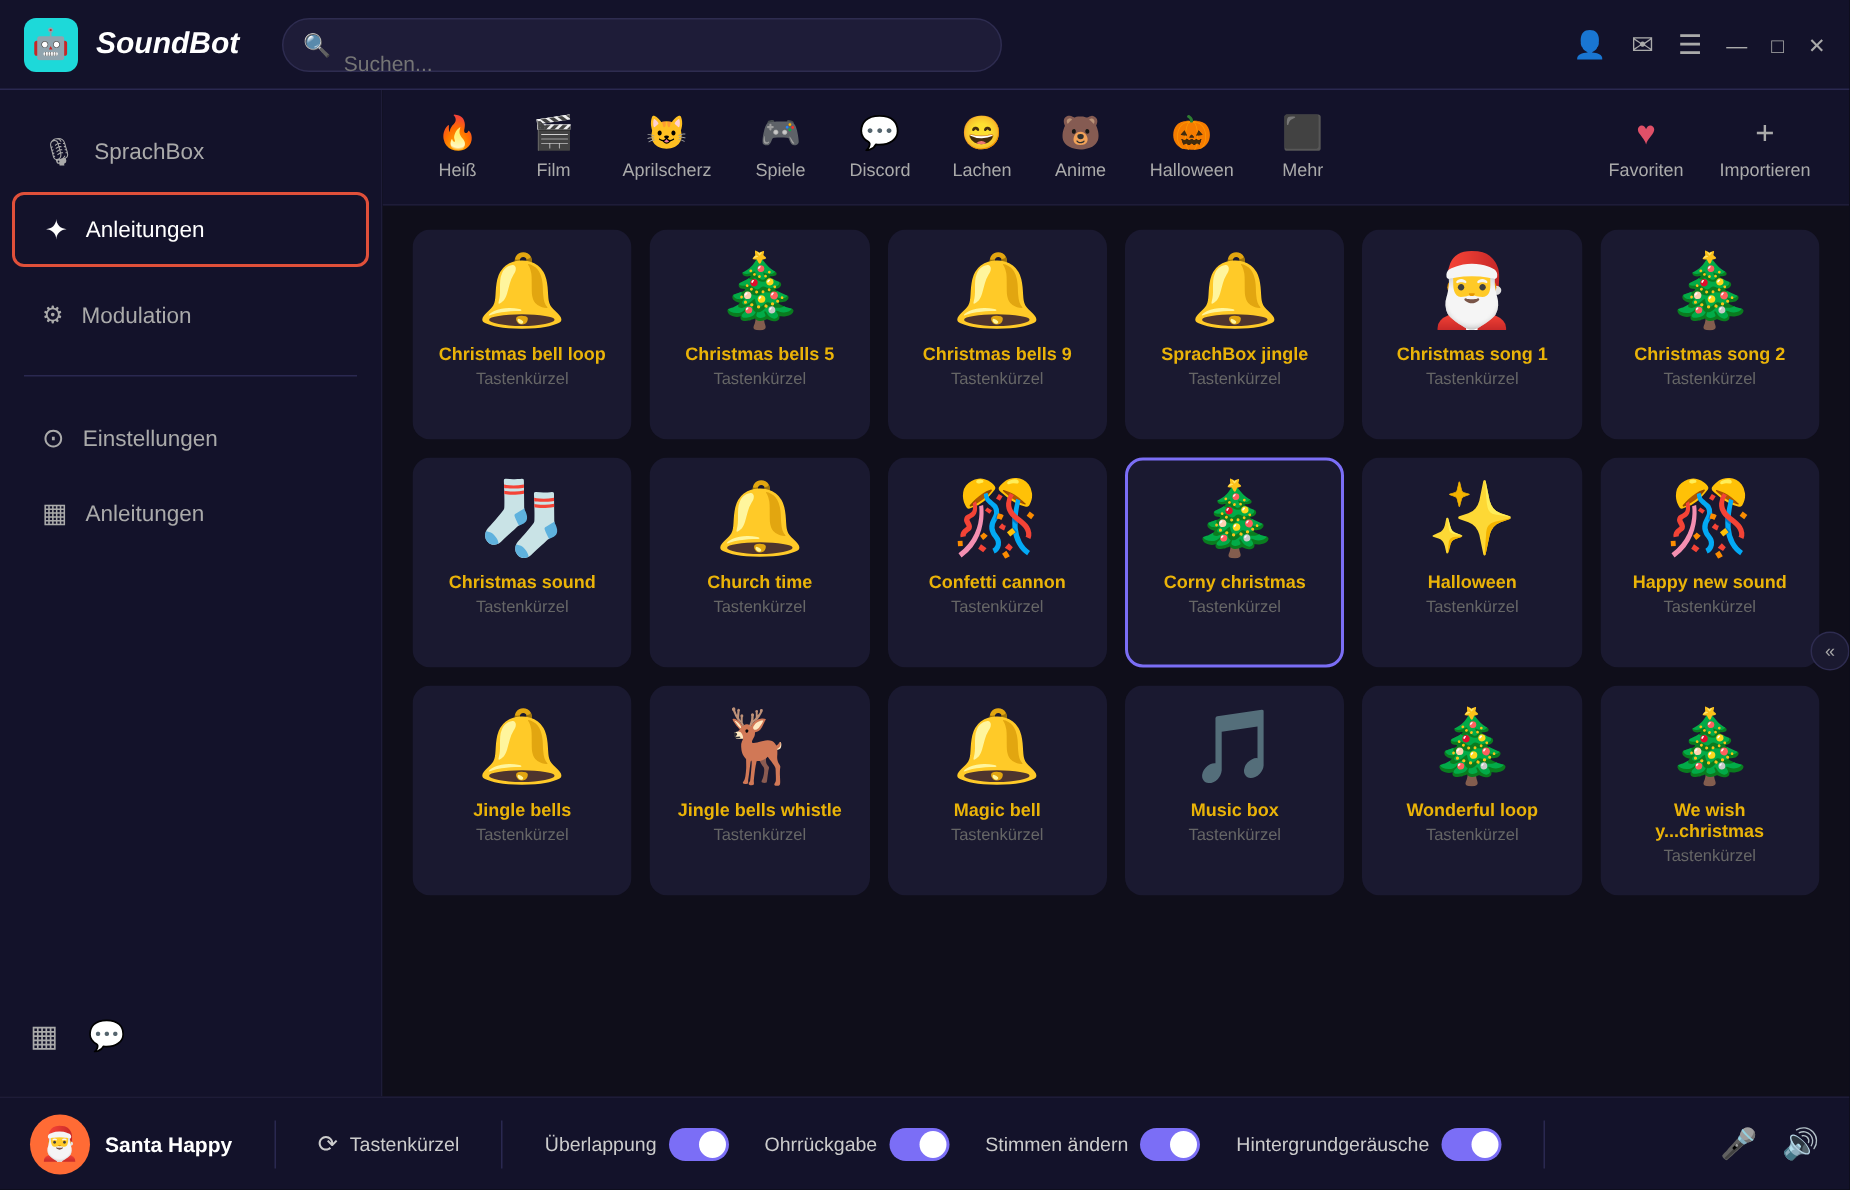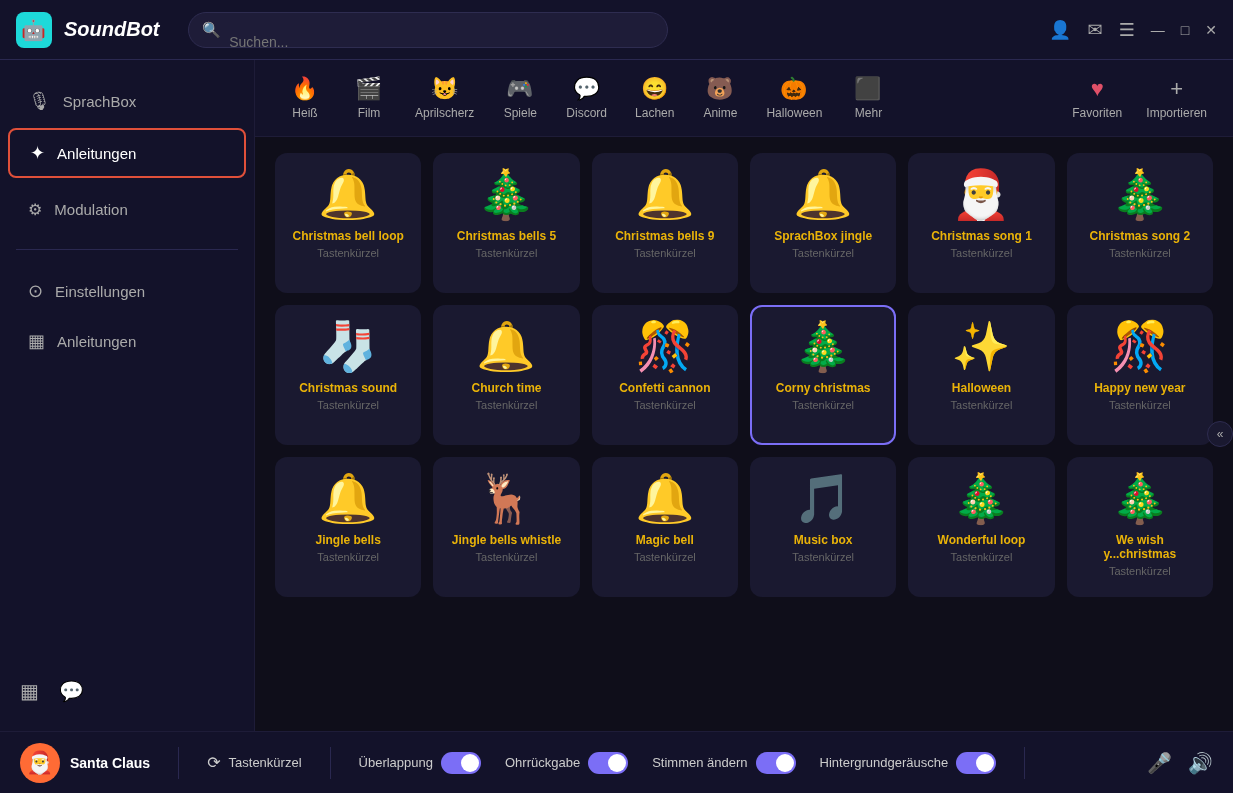--- a/index.html
+++ b/index.html
@@ -477,21 +477,21 @@
               <div class="sound-name">Corny christmas</div>
               <div class="sound-shortcut">Tastenkürzel</div>
             </div>
             <div class="sound-card">
               <div class="sound-icon">✨</div>
               <div class="sound-name">Halloween</div>
               <div class="sound-shortcut">Tastenkürzel</div>
             </div>
             <div class="sound-card">
               <div class="sound-icon">🎊</div>
-              <div class="sound-name">Happy new year</div>
+              <div class="sound-name">Happy new sound</div>
               <div class="sound-shortcut">Tastenkürzel</div>
             </div>
             <div class="sound-card">
               <div class="sound-icon">🔔</div>
               <div class="sound-name">Jingle bells</div>
               <div class="sound-shortcut">Tastenkürzel</div>
             </div>
             <div class="sound-card">
               <div class="sound-icon">🦌</div>
               <div class="sound-name">Jingle bells whistle</div>
@@ -523,21 +523,21 @@
         <div class="collapse-chevron">«</div>
       </div>
     </div>
 
   </div>
 </div>
 
 <div class="bottom-bar">
   <div class="user-info">
     <div class="user-avatar">🎅</div>
-    <span class="user-name">Santa Claus</span>
+    <span class="user-name">Santa Happy</span>
   </div>
 
   <div class="bottom-separator"></div>
 
   <div class="bottom-control">
     <span style="font-size:16px;">⟳</span>
     <span>Tastenkürzel</span>
   </div>
 
   <div class="bottom-separator"></div>

